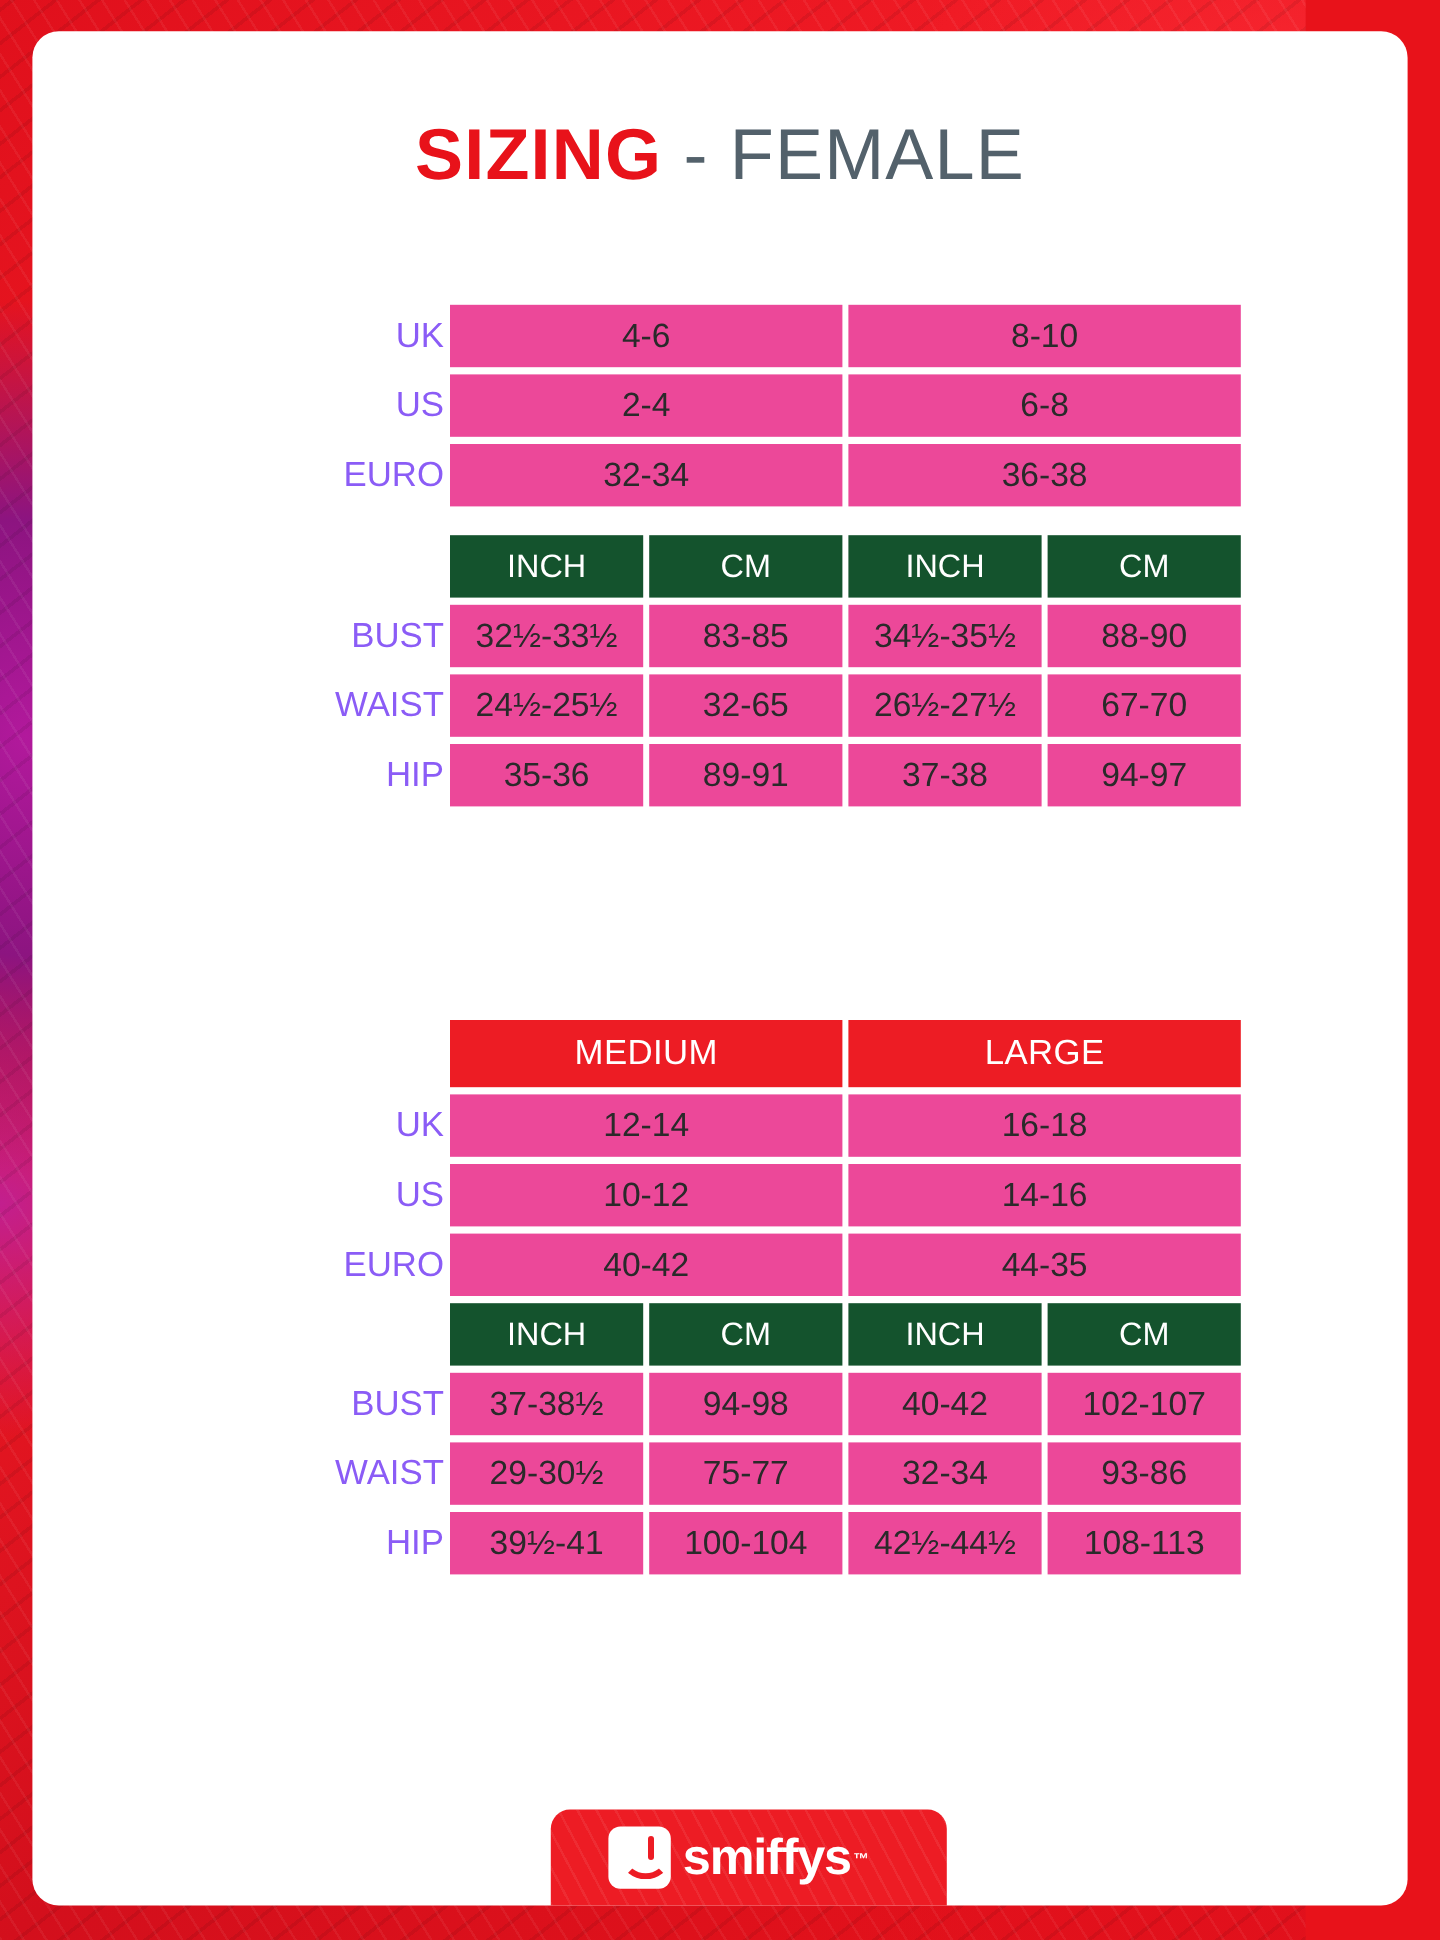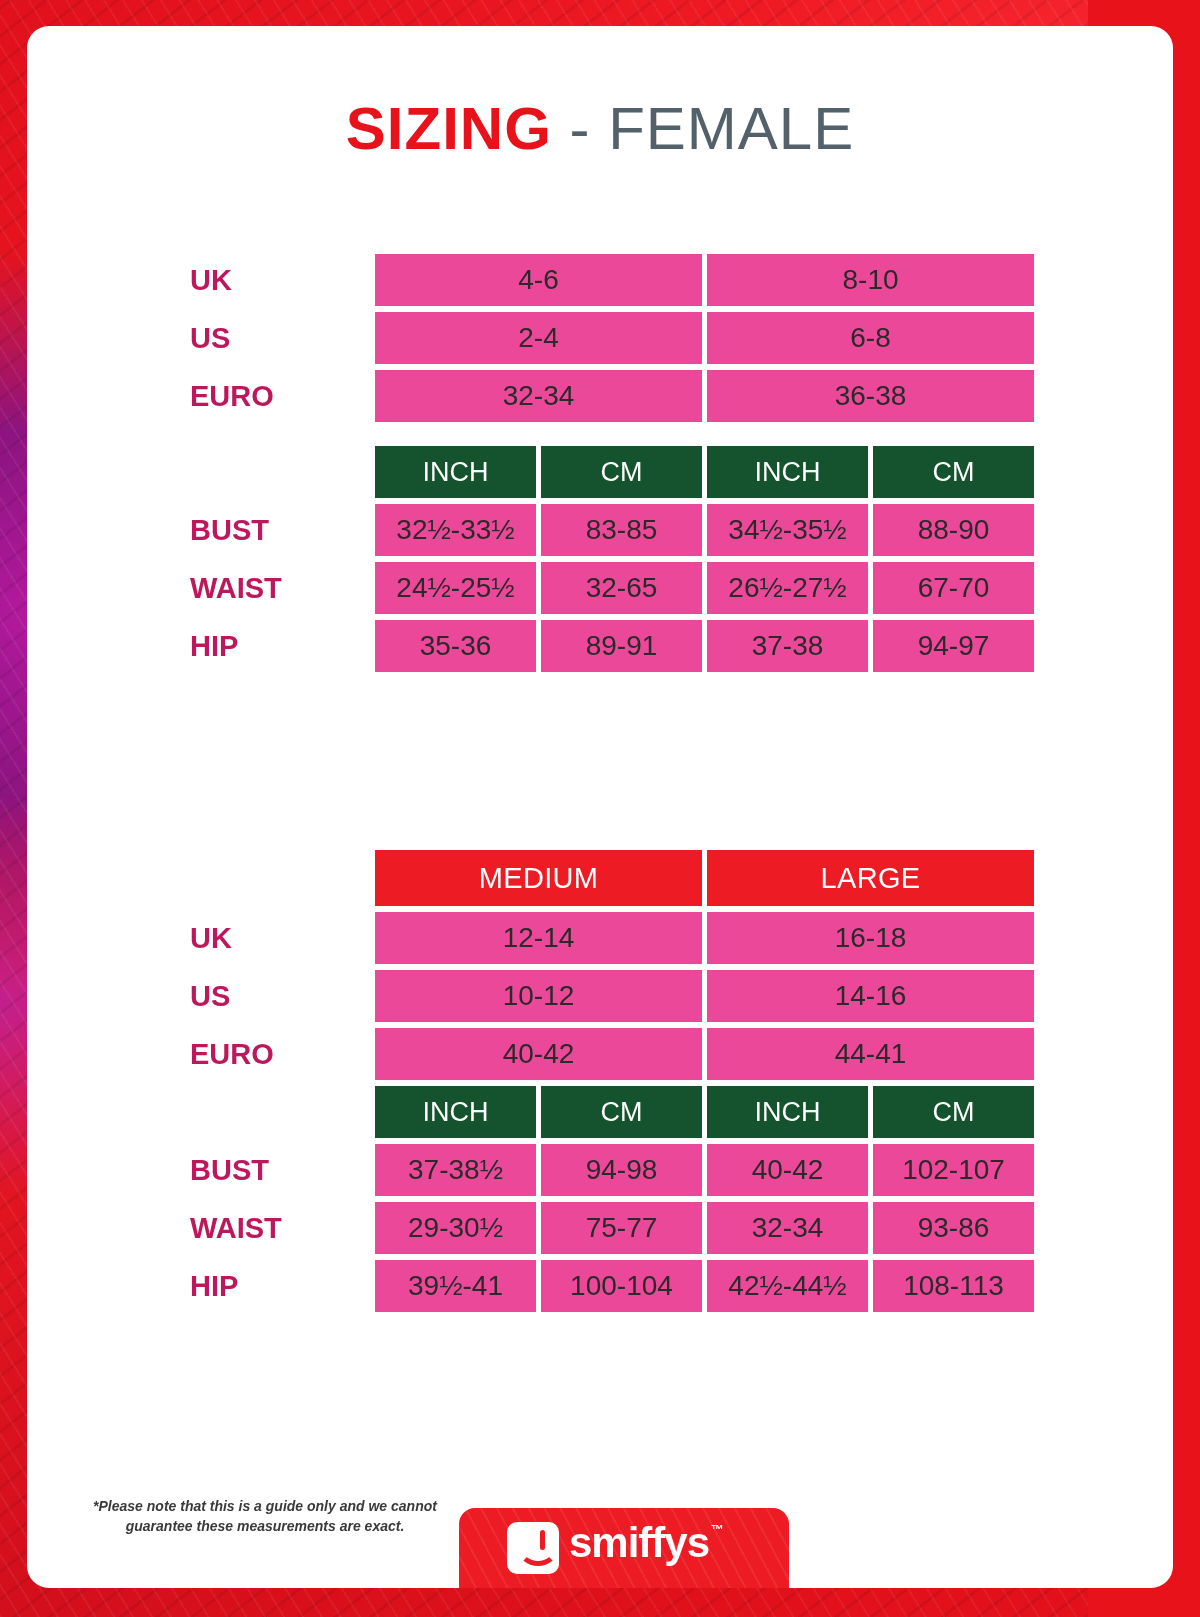--- a/index.html
+++ b/index.html
@@ -77,26 +77,25 @@
 
   td {
     height: 52px;
     padding: 0;
     text-align: center;
     vertical-align: middle;
     font-size: 27px;
     color: #2a2a2a;
   }
   td.rowlabel {
-    text-align: left;
+    text-align: right;
     padding-left: 16px;
-    color: #be185d;
+    color: #8b5cf6;
     font-size: 29px;
     background: transparent;
-    font-weight: bold;
   }
   td.blank { background: transparent; }
   td.hdr-red {
     background: #ed1c24;
     color: #ffffff;
     font-size: 29px;
     height: 56px;
     letter-spacing: 0.3px;
   }
   td.hdr-size {
@@ -147,21 +146,21 @@
     position: absolute;
     inset: 0;
     background:
       repeating-linear-gradient(62deg, rgba(255,255,255,0.07) 0px, rgba(255,255,255,0.07) 2px, rgba(0,0,0,0) 2px, rgba(0,0,0,0) 14px);
   }
   .logo-inner {
     position: absolute;
     left: 32px;
     top: 14px;
     display: flex;
-    align-items: flex-start;
+    align-items: center;
     z-index: 2;
     padding-left: 16px;
   }
   .logo-mark {
     width: 52px;
     height: 52px;
     background: #ffffff;
     border-radius: 10px;
     position: relative;
     margin-right: 10px;
@@ -297,21 +296,21 @@
           <td class="val" colspan="2">16-18</td>
         </tr>
         <tr>
           <td class="rowlabel">US</td>
           <td class="val" colspan="2">10-12</td>
           <td class="val" colspan="2">14-16</td>
         </tr>
         <tr>
           <td class="rowlabel">EURO</td>
           <td class="val" colspan="2">40-42</td>
-          <td class="val" colspan="2">44-41</td>
+          <td class="val" colspan="2">44-35</td>
         </tr>
         <tr>
           <td class="blank"></td>
           <td class="hdr-grey">INCH</td>
           <td class="hdr-grey">CM</td>
           <td class="hdr-grey">INCH</td>
           <td class="hdr-grey">CM</td>
         </tr>
         <tr>
           <td class="rowlabel">BUST</td>
@@ -330,21 +329,20 @@
         <tr>
           <td class="rowlabel">HIP</td>
           <td class="val">39½-41</td>
           <td class="val">100-104</td>
           <td class="val">42½-44½</td>
           <td class="val">108-113</td>
         </tr>
       </tbody>
     </table>
 
-    <div class="footer-note">*Please note that this is a guide only and we cannot guarantee these measurements are exact.</div>
 
     <div class="logo-tab">
       <div class="logo-inner">
         <span class="logo-mark"></span>
         <span class="logo-text">smiffys</span>
         <span class="logo-tm">™</span>
       </div>
     </div>
 
   </div>

